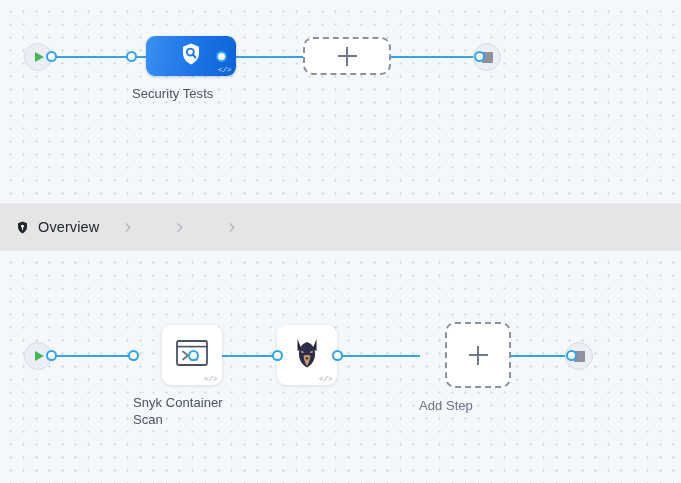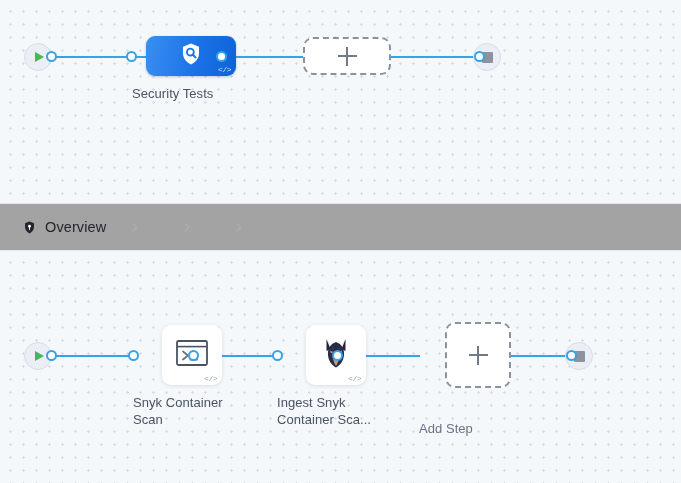--- a/index.html
+++ b/index.html
@@ -30,23 +30,23 @@
     background-position: 4px 5px;
     overflow: hidden;
   }
   .canvas-stages { height: 203px; }
   .canvas-steps  { flex: 1 1 auto; }
 
   
   .tabbar {
     position: relative;
     height: 48px;
-    background: #a3a3a3;
-    display: flex;
-    padding-left: 19px;
+    background: #e5e5e5;
+    display: flex;
+    padding-left: 12px;
     box-sizing: border-box;
     flex: 0 0 48px;
     z-index: 5;
   }
   .tabbar::before {
     content: "";
     position: absolute;
     left: 0; right: 0; top: 0;
     height: 1px;
     background: #e4e8ee;
@@ -349,26 +349,25 @@
 
             <path d="M9.2 14.5 L12.6 16.2 L9.6 17.2 Z" fill="#c79a6d"></path>
             <path d="M20.8 14.5 L17.4 16.2 L20.4 17.2 Z" fill="#c79a6d"></path>
 
             <path d="M11.6 11 L13.5 13.2 L11.1 13.2 Z" fill="#3c3c5c"></path>
             <path d="M18.4 11 L16.5 13.2 L18.9 13.2 Z" fill="#3c3c5c"></path>
           </svg>
         </span>
         <span class="code-badge dark">&lt;/&gt;</span>
       </div>
-      <div class="node-label">Ingest Snyk Container Sca...</div>
     </div>
     <div class="port zindex-top" style="left:272px; top:99px;"></div>
     <div class="port zindex-top" style="left:332px; top:99px;"></div>
 
-    <div class="node-wrap" style="left:419px; top:71px;gap:23px;">
+    <div class="node-wrap" style="left:419px; top:71px;">
       <div class="add-node add-step-node">
         <div class="plus"></div>
       </div>
       <div class="node-label muted">Add Step</div>
     </div>
 
     <div class="node-wrap" style="left:565px; top:91px;">
       <div class="term">
         <div class="stop-sq"></div>
       </div>

